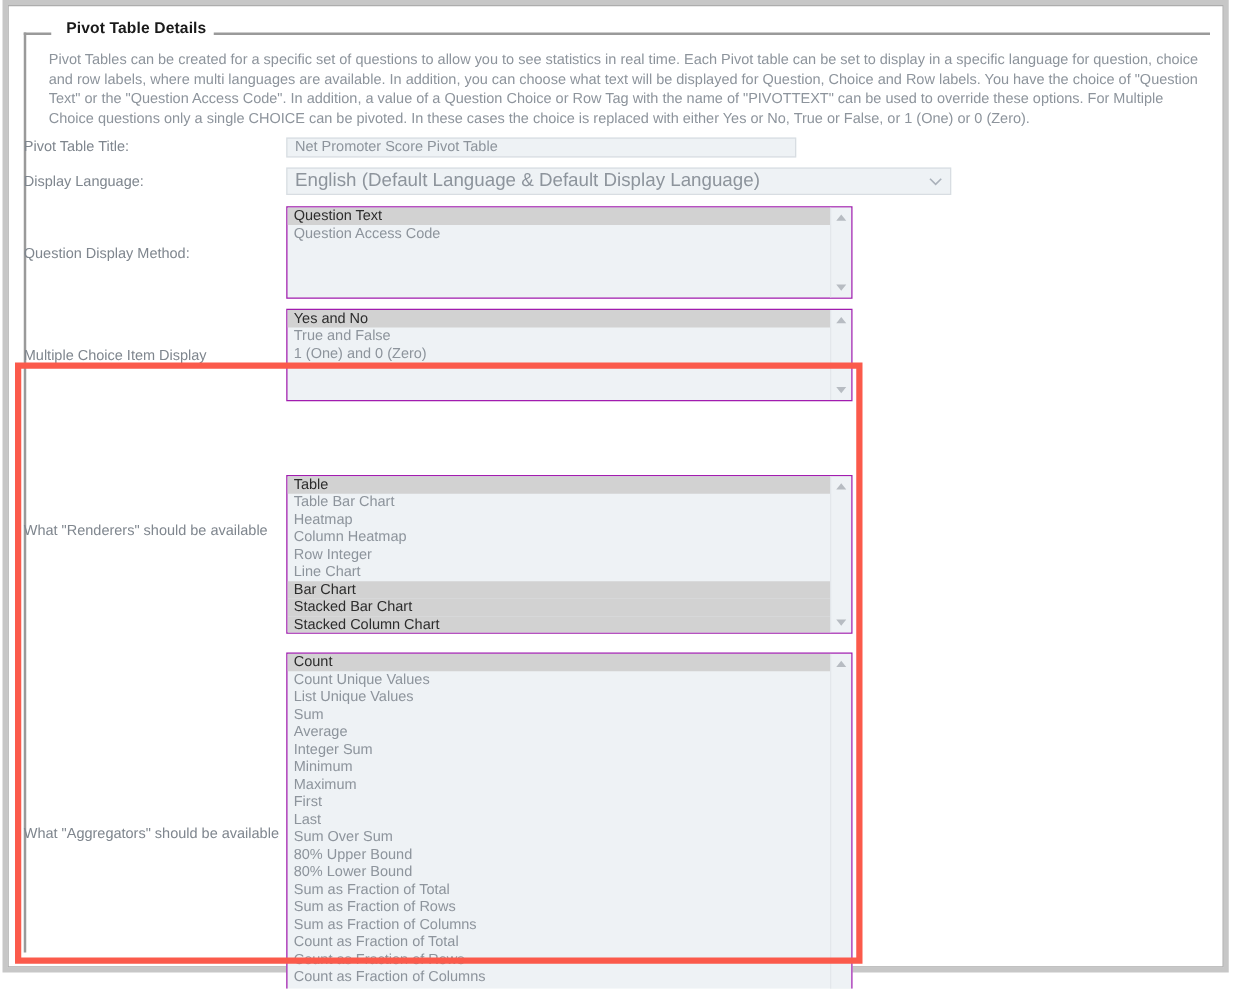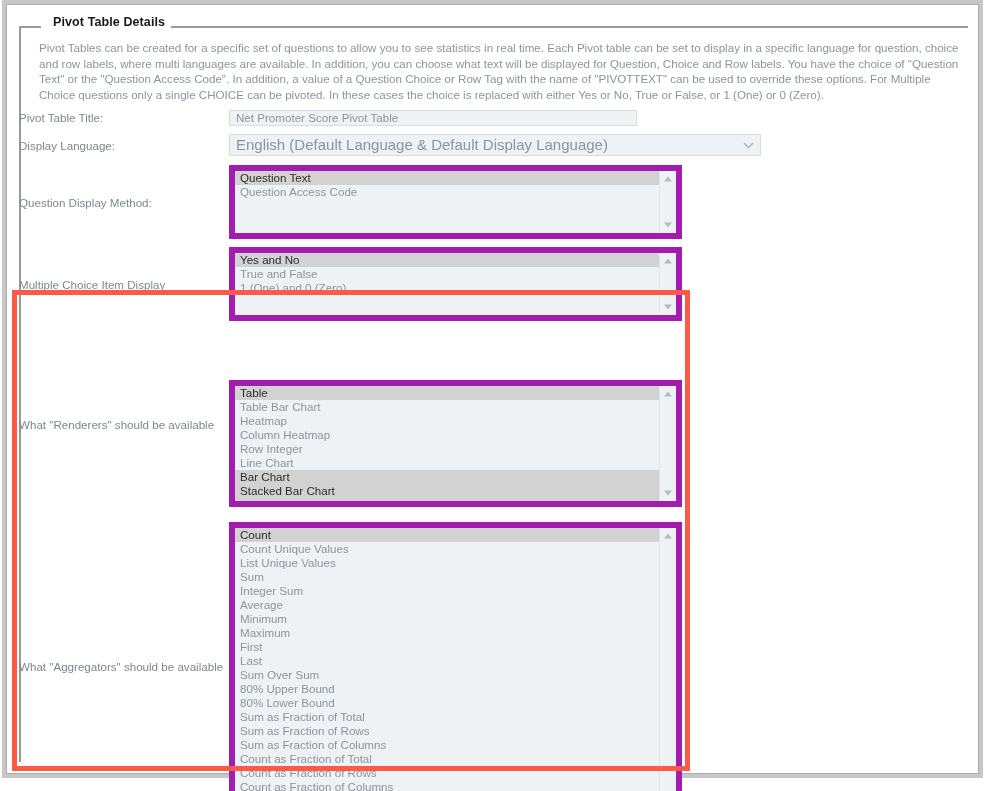--- a/index.html
+++ b/index.html
@@ -126,21 +126,21 @@
     color: #aab1ba;
     font-size: 9px;
     line-height: 6px;
   }
   .select-caret svg { display: block; }
 
   
   .listbox {
     width: 453px;
     box-sizing: border-box;
-    border: 6px solid #a21caf;
+    border: 1px solid #a21caf;
     background: #eef2f5;
     position: relative;
     overflow: hidden;
     display: flex;
   }
   .listbox-items {
     flex: 1 1 auto;
     padding: 0;
     margin: 0;
     list-style: none;
@@ -311,22 +311,22 @@
 
         <div class="row" style="height:294px;margin-top:8px;">
           <div class="row-label">What "Aggregators" should be available</div>
           <div class="field-wrap">
             <div class="listbox" style="height:289px;">
               <ul class="listbox-items">
                   <li class="selected">Count</li>
                   <li>Count Unique Values</li>
                   <li>List Unique Values</li>
                   <li>Sum</li>
+                  <li>Average</li>
                   <li>Integer Sum</li>
-                  <li>Average</li>
                   <li>Minimum</li>
                   <li>Maximum</li>
                   <li>First</li>
                   <li>Last</li>
                   <li>Sum Over Sum</li>
                   <li>80% Upper Bound</li>
                   <li>80% Lower Bound</li>
                   <li>Sum as Fraction of Total</li>
                   <li>Sum as Fraction of Rows</li>
                   <li>Sum as Fraction of Columns</li>

